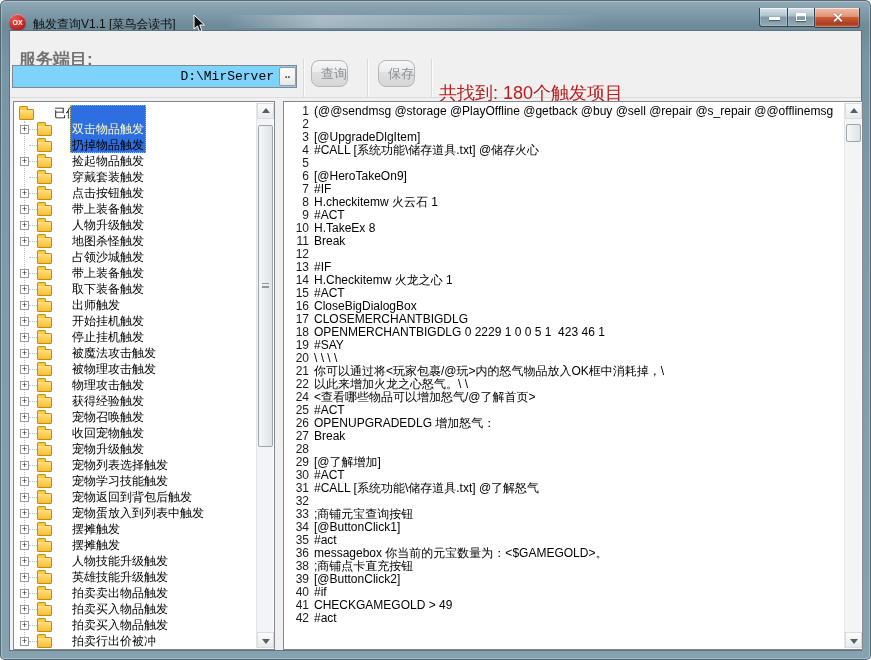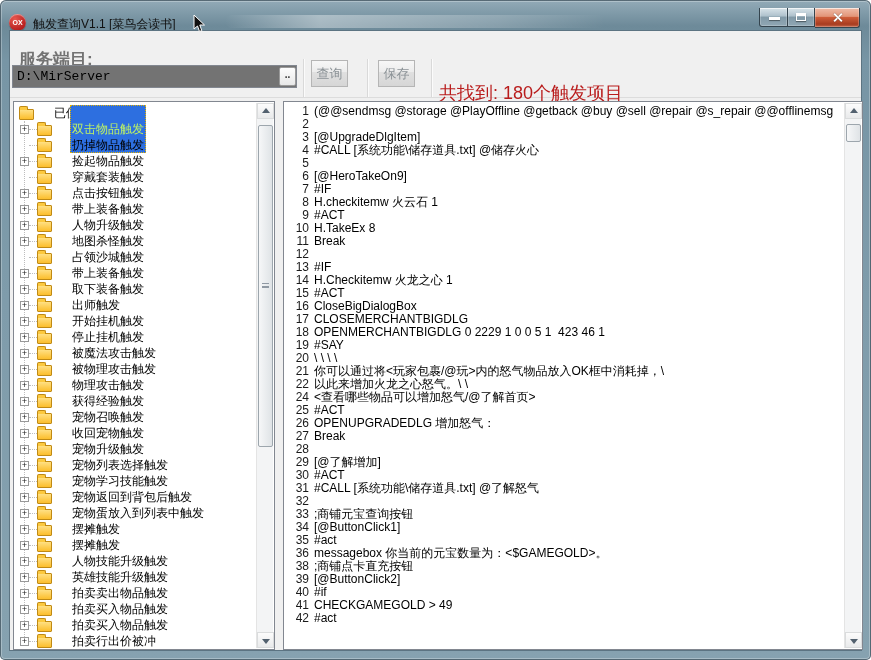--- a/index.html
+++ b/index.html
@@ -35,28 +35,28 @@
   .glyph-close::before{transform:rotate(45deg);}
   .glyph-close::after{transform:rotate(-45deg);}
 
   
   .client{position:absolute;left:9px;top:30px;width:853px;height:621px;background:#f0f0f0;
     border:1px solid #5c7482;}
 
   
   .toolbar{position:absolute;left:0;top:0;width:100%;height:67px;border-bottom:1px solid #dcdcdc;}
   .server-label{position:absolute;left:9px;top:17px;font-size:17px;font-weight:bold;color:#737373;}
-  .path-input{position:absolute;left:2px;top:34px;width:285px;height:23px;border:1px solid #828790;background:#737373;
-    font:13px "Liberation Mono","DejaVu Sans Mono",monospace;color:#000;padding:2px 22px 2px 4px;outline:none;}
+  .path-input{position:absolute;left:2px;top:34px;width:285px;height:23px;border:1px solid #828790;background:#7dd3fc;
+    font:13px "Liberation Mono","DejaVu Sans Mono",monospace;color:#000;padding:2px 22px 2px 4px;outline:none;text-align:right;}
   .browse-btn{position:absolute;left:269px;top:36px;width:17px;height:19px;border:1px solid #9a9a9a;border-radius:2px;
     background:linear-gradient(#fdfdfd,#e8e8e8);font:bold 10px/14px "Liberation Sans",sans-serif;color:#333;text-align:center;cursor:default;}
   .vsep{position:absolute;top:28px;width:2px;height:38px;border-left:1px solid #d9d9d9;border-right:1px solid #fbfbfb;}
-  .tb-btn{position:absolute;top:29px;width:37px;height:27px;border:1px solid #b5b5b5;border-radius:0;
+  .tb-btn{position:absolute;top:29px;width:37px;height:27px;border:1px solid #b5b5b5;border-radius:8px;
     background:linear-gradient(#f7f7f7,#ececec 45%,#e0e0e0 46%,#d6d6d6);
-    font-size:13px;color:#8b9296;text-align:center;line-height:25px;cursor:default;}
+    font-size:13px;color:#8b9296;text-align:right;line-height:25px;cursor:default;}
   .found-text{position:absolute;left:429px;top:50px;font-size:18px;color:#b91c1c;white-space:nowrap;}
 
   
   .panel{position:absolute;top:70px;height:549px;background:#fff;border:1px solid #828790;}
   .tree-panel{left:3px;width:262px;}
   .editor-panel{left:273px;width:580px;}
 
   
   .tree-content{position:absolute;left:1px;top:1px;right:18px;bottom:1px;overflow:hidden;padding-top:2px;}
   .tree-guide{position:absolute;left:9px;top:18px;height:518px;border-left:1px dotted #bdbdbd;}
@@ -64,21 +64,21 @@
   .tree-row.root{padding-left:4px;}
   .expander{width:9px;height:9px;flex:none;border:1px solid #999;background:#fff;
     font:9px/8px "Liberation Mono",monospace;text-align:center;color:#222;z-index:1;}
   .expander.nox{visibility:hidden;}
   .stub{width:8px;flex:none;border-top:1px dotted #bdbdbd;height:0;}
   .folder{width:15px;height:11px;flex:none;margin-top:2px;border:1px solid #c08a14;border-radius:1px;
     background:linear-gradient(#ffe084,#fcbe2c);position:relative;z-index:1;}
   .folder::before{content:"";position:absolute;left:-1px;top:-4px;width:7px;height:3px;background:#fcc93f;
     border:1px solid #c08a14;border-bottom:none;border-radius:2px 2px 0 0;}
   .tlabel{margin-left:18px;padding:0 2px;line-height:14px;}
-  .tlabel.sel{background:#2d6fe0;color:#bef264;border:1px dotted #e5b300;padding:16px 1px;}
+  .tlabel.sel{background:#2d6fe0;color:#fef9c3;border:1px dotted #e5b300;padding:16px 1px;}
 
   
   .editor-content{position:absolute;left:1px;top:1px;right:18px;bottom:1px;overflow:hidden;padding-top:2px;}
   .code-line{display:flex;height:13px;font-size:12px;line-height:13px;white-space:pre;color:#000;}
   .lnum{width:24px;flex:none;text-align:right;margin-right:5px;color:#1a1a1a;}
   .ltext{flex:1;overflow:hidden;}
 
   
   .vscroll{position:absolute;right:1px;top:1px;bottom:1px;width:17px;background:#f3f4f5;border-left:1px solid #e4e4e4;}
   .sb-btn{position:absolute;left:0;width:17px;height:16px;background:linear-gradient(#fcfcfc,#e9eaeb);border:1px solid #dadcdd;}

